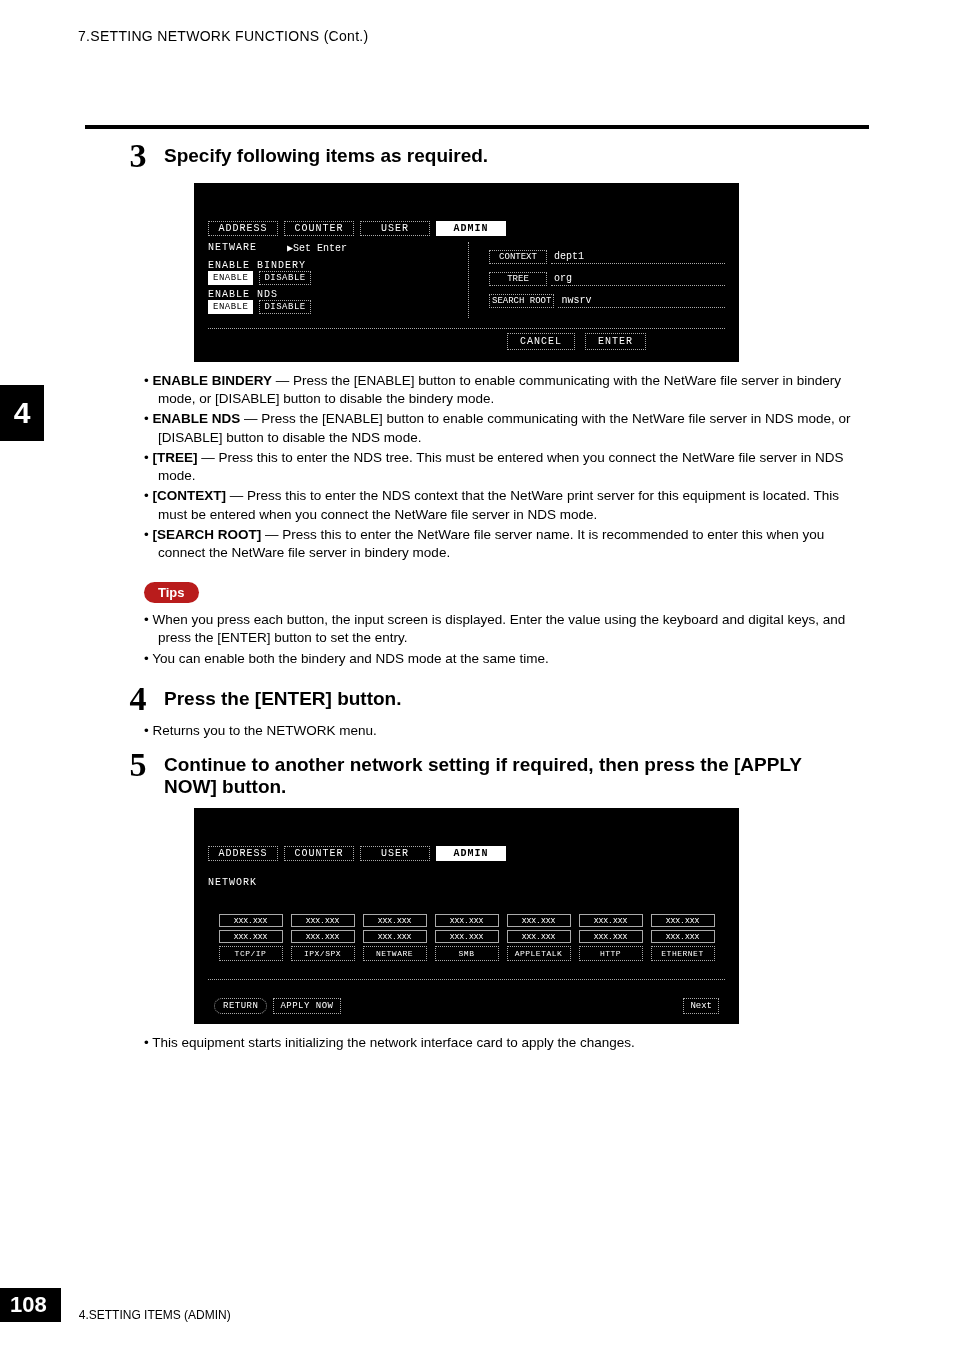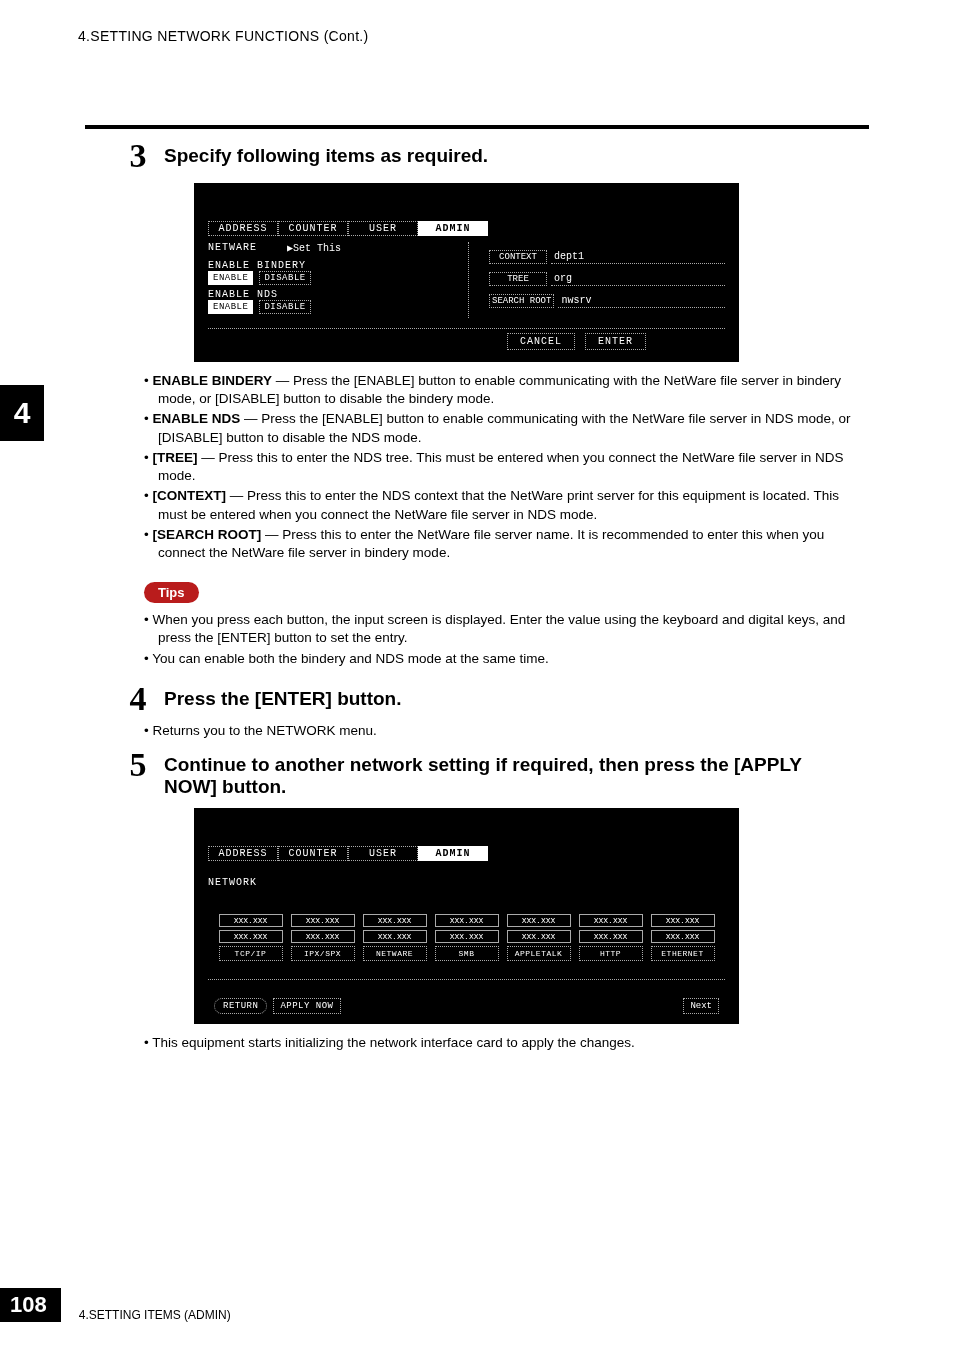--- a/index.html
+++ b/index.html
@@ -72,21 +72,21 @@
   }
   .screen {
     background: #000;
     color: #fff;
     margin: 10px auto 10px 70px;
     width: 545px;
     padding: 38px 14px 12px 14px;
     font-family: "Courier New", monospace;
     font-size: 10px;
   }
-  .tabbar { display: flex; }
+  .tabbar { display: flex; gap: 6px; }
   .tab {
     border: 1px dotted #aaa;
     padding: 1px 6px;
     text-align: center;
     min-width: 70px;
     font-size: 10px;
     letter-spacing: 1px;
   }
   .tab.active {
     background: #fff;
@@ -197,21 +197,21 @@
     font-size: 12px;
   }
 
   .dotted-full { border-top: 1px dotted #aaa; margin-top: 18px; }
   .screen .network-label { font-size: 10px; letter-spacing: 1px; margin-top: 16px; display: block; }
 </style>
 </head>
 <body>
 
 <div class="header-band">
-  <div class="header-title">4.SETTING NETWORK FUNCTIONS (Cont.)</div>
+  <div class="header-title">7.SETTING NETWORK FUNCTIONS (Cont.)</div>
 </div>
 
 <div class="content">
   <hr class="rule-thick">
 
   <div class="side-tab">4</div>
 
   <div class="main">
     
     <div class="step">
@@ -223,21 +223,21 @@
       <div class="tabbar">
         <div class="tab">ADDRESS</div>
         <div class="tab">COUNTER</div>
         <div class="tab">USER</div>
         <div class="tab active">ADMIN</div>
       </div>
       <div class="upper">
         <div class="col-left">
           <div class="netware-line">
             <span class="lbl">NETWARE</span>
-            <span class="arrow">▶Set This</span>
+            <span class="arrow">▶Set Enter</span>
           </div>
           <div class="lbl">ENABLE BINDERY</div>
           <div class="btnrow">
             <div class="btn-sm active">ENABLE</div>
             <div class="btn-sm">DISABLE</div>
           </div>
           <div class="lbl">ENABLE NDS</div>
           <div class="btnrow">
             <div class="btn-sm active">ENABLE</div>
             <div class="btn-sm">DISABLE</div>

